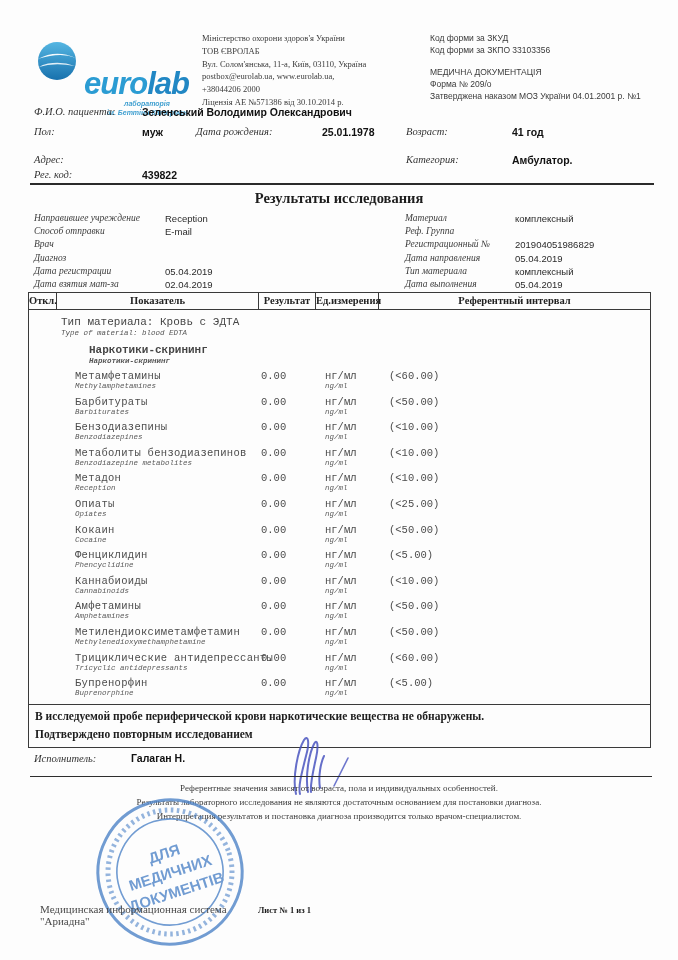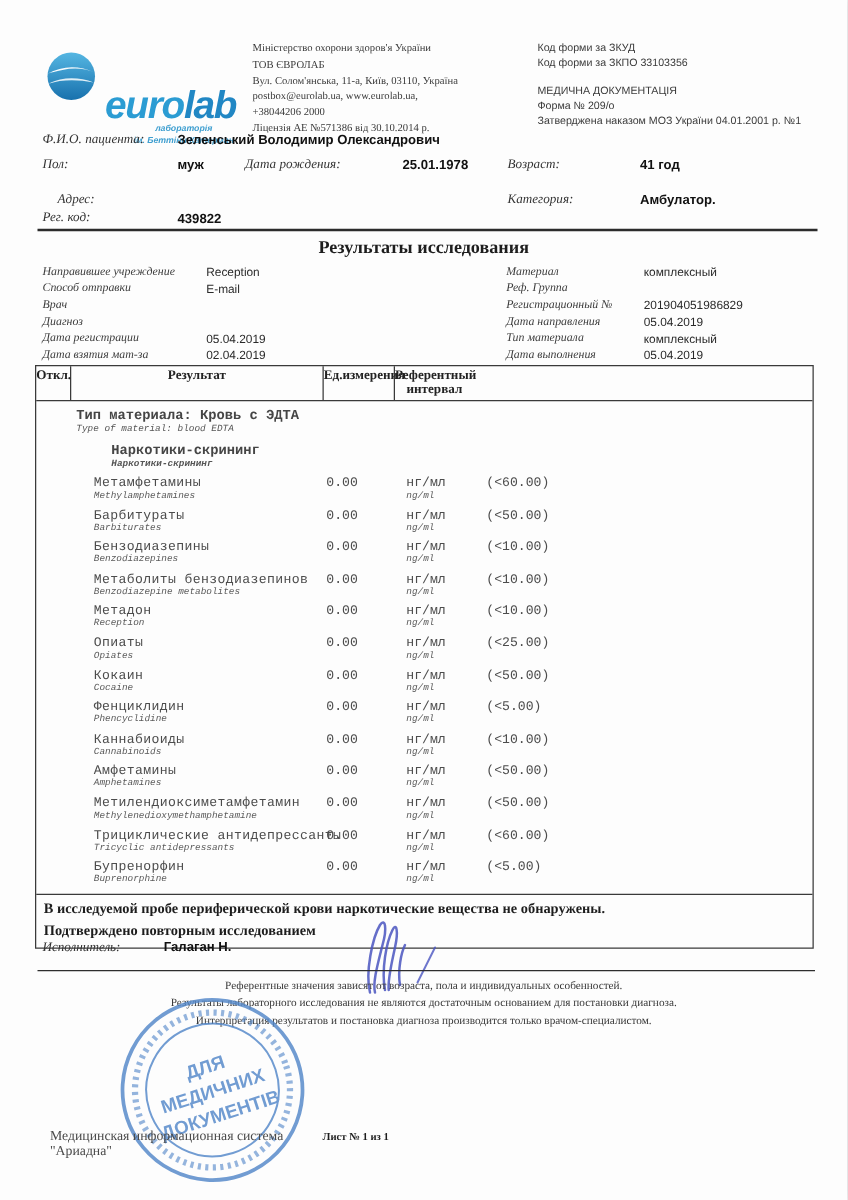--- a/index.html
+++ b/index.html
@@ -33,21 +33,21 @@
   .mlabel{font-style:italic;color:#3c3c3c;}
   .mval{font-family:"Liberation Sans",sans-serif;color:#2a2a2a;}
   
   .rtable{position:absolute;left:28px;width:621px;top:292px;border:1.5px solid #3a3a3a;}
   .thead{display:grid;grid-template-columns:28px 202px 57px 63px auto;
          font-weight:bold;font-size:10.5px;text-align:center;border-bottom:1.2px solid #3a3a3a;}
   .thead div{padding:2px 0 3px;border-right:1px solid #3a3a3a;}
   .thead div:last-child{border-right:none;}
   .tbody{padding:3px 0 4px;}
   .mono{font-family:"Liberation Mono","DejaVu Sans Mono",monospace;}
-  .sec1{font-size:11px;font-weight:bold;color:#454545;padding:3px 0 0 32px;}
+  .sec1{font-size:11px;font-weight:normal;color:#454545;padding:3px 0 0 32px;}
   .sec1sub{font-size:7.5px;font-style:italic;color:#555;padding:1px 0 3px 32px;}
   .sec2{font-size:11px;font-weight:bold;color:#454545;padding:4px 0 0 60px;}
   .sec2sub{font-size:7.5px;font-style:italic;font-weight:bold;color:#555;padding:1px 0 2px 60px;}
   .arow{position:relative;height:25.6px;}
   .aname{position:absolute;left:46px;top:3px;font-size:10.5px;color:#4c4c4c;letter-spacing:.3px;}
   .asub{position:absolute;left:46px;top:15px;font-size:7.5px;font-style:italic;color:#5a5a5a;}
   .ares{position:absolute;left:232px;top:3px;font-size:10.5px;color:#4c4c4c;}
   .aunit{position:absolute;left:296px;top:3px;font-size:10.5px;color:#4c4c4c;}
   .aunitsub{position:absolute;left:296px;top:15px;font-size:7.5px;font-style:italic;color:#5a5a5a;}
   .aref{position:absolute;left:360px;top:3px;font-size:10.5px;color:#4c4c4c;}
@@ -122,21 +122,21 @@
     </div>
     <div class="prow" style="top:20px">
       <span class="pos lab-it" style="left:0">Пол:</span>
       <span class="pos val-b" style="left:108px">муж</span>
       <span class="pos lab-it" style="left:162px">Дата рождения:</span>
       <span class="pos val-b" style="left:288px">25.01.1978</span>
       <span class="pos lab-it" style="left:372px">Возраст:</span>
       <span class="pos val-b" style="left:478px">41 год</span>
     </div>
     <div class="prow" style="top:48px">
-      <span class="pos lab-it" style="left:12px">Адрес:</span>
+      <span class="pos lab-it" style="left:0">Адрес:</span>
       <span class="pos val-b" style="left:108px"></span>
       <span class="pos lab-it" style="left:372px">Категория:</span>
       <span class="pos val-b" style="left:478px">Амбулатор.</span>
     </div>
     <div class="prow" style="top:63px">
       <span class="pos lab-it" style="left:0">Рег. код:</span>
       <span class="pos val-b" style="left:108px">439822</span>
     </div>
   </div>
 
@@ -178,20 +178,21 @@
         <span class="mlabel">Дата взятия мат-за</span>
         <span class="mval">02.04.2019</span>
         <span class="mlabel">Дата выполнения</span>
         <span class="mval">05.04.2019</span>
       </div>
     </div>
 
   <div class="rtable">
     <div class="thead">
       <div>Откл.</div>
+      <div>Показатель</div>
       <div>Результат</div>
       <div>Ед.измерения</div>
       <div>Референтный интервал</div>
     </div>
     <div class="tbody">
       <div class="sec1 mono">Тип материала: Кровь с ЭДТА</div>
       <div class="sec1sub mono">Type of material: blood EDTA</div>
       <div class="sec2 mono">Наркотики-скрининг</div>
       <div class="sec2sub mono">Наркотики-скрининг</div>
       <div id="rows">

